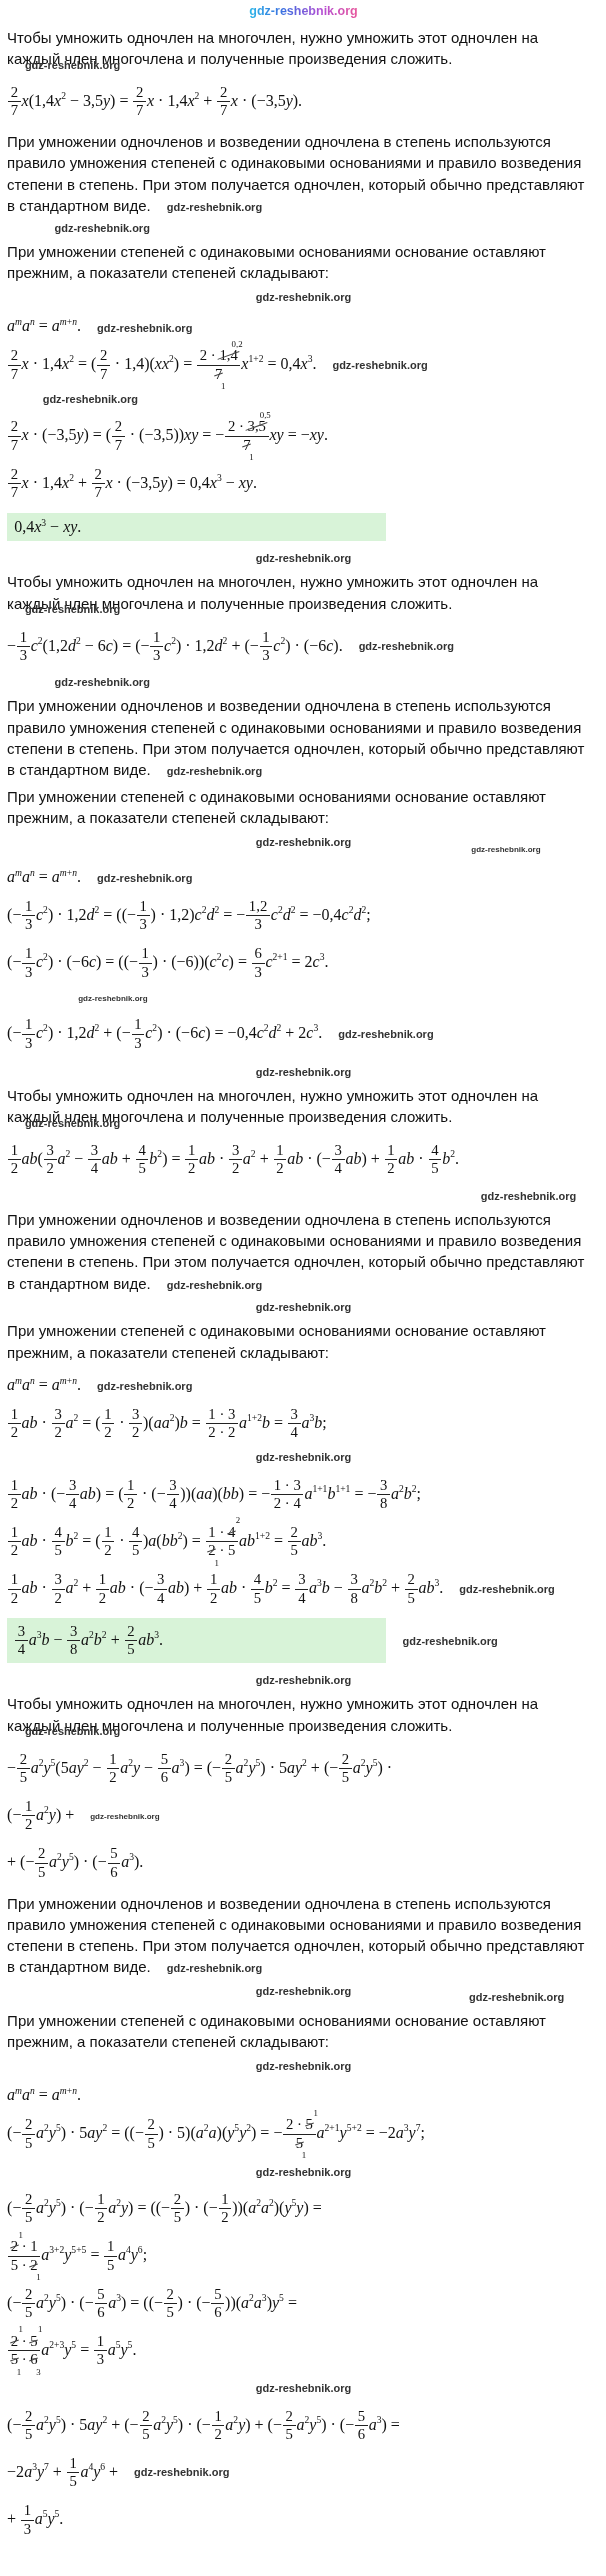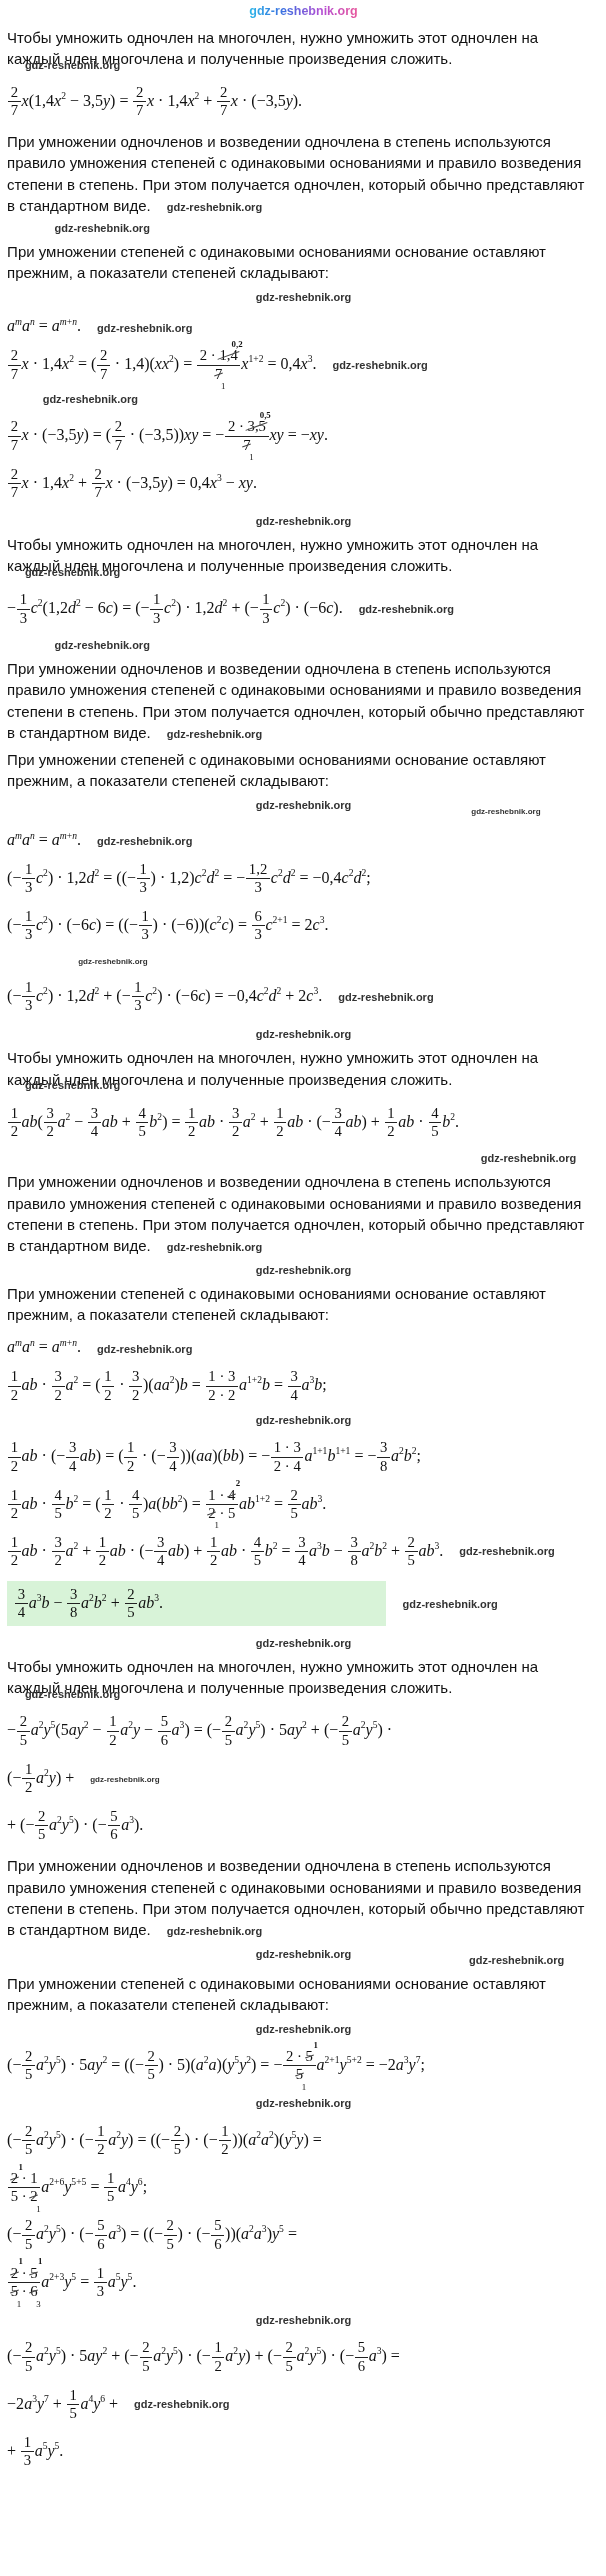--- a/index.html
+++ b/index.html
@@ -10,21 +10,21 @@
          -webkit-background-clip:text;background-clip:text;color:transparent;cursor:pointer;}
   .text{font-size:15px;line-height:1.42;max-width:578px;margin:5.4px 0;}
   .math{font-family:"Liberation Serif","DejaVu Serif",serif;font-size:16px;margin:11.6px 0;}
   .math i{font-style:italic;}
   .math sup{font-size:0.6em;}
   .frac{display:inline-block;text-align:center;vertical-align:middle;font-size:0.92em;line-height:1.18;margin:0 0.9px;}
   .fn{display:block;border-bottom:0.9px solid #222;padding:0 2.7px;}
   .fd{display:block;padding:0 2.7px;}
   .slash{position:relative;display:inline-block;}
   .slash::after{content:"";position:absolute;left:-12%;width:124%;top:46%;border-top:1.2px solid #444;transform:rotate(-20deg);}
-  .note-above{position:absolute;top:-0.85em;right:-0.55em;font-size:0.6em;line-height:1;font-weight:bold;}
+  .note-above{position:absolute;top:-0.85em;right:-0.55em;font-size:0.6em;line-height:1;}
   .note-below{position:absolute;bottom:-0.9em;right:-0.35em;font-size:0.6em;line-height:1;}
   .wm{font-weight:bold;font-size:11px;color:#333;font-family:"Liberation Sans",sans-serif;white-space:nowrap;font-style:normal;}
   .wm-s{font-size:8px;}
   .wm-row{line-height:1.1;position:relative;z-index:2;margin:1.8px 0;}
   .wm-inline{margin-left:16px;}
   .hl-row{display:flex;align-items:center;margin:9px 0;}
   .hl{background:#d8f3d8;width:64%;padding:4.5px 7.1px;box-sizing:border-box;margin:0;}
 </style>
 </head>
 <body>
@@ -39,20 +39,23 @@
       <div class="math"><span class="frac"><span class="fn">2</span><span class="fd">7</span></span><i>x</i>(1,4<i>x</i><sup>2</sup> − 3,5<i>y</i>) = <span class="frac"><span class="fn">2</span><span class="fd">7</span></span><i>x</i> · 1,4<i>x</i><sup>2</sup> + <span class="frac"><span class="fn">2</span><span class="fd">7</span></span><i>x</i> · (−3,5<i>y</i>).</div>
       <div class="text">При умножении одночленов и возведении одночлена в степень используются правило умножения степеней с одинаковыми основаниями и правило возведения степени в степень. При этом получается одночлен, который обычно представляют в стандартном виде.<span class="wm wm-inline">gdz-reshebnik.org</span></div>
       <div class="wm-row" style="text-align: left; margin-top: -1.8px; padding-left: 8%;"><span class="wm">gdz-reshebnik.org</span></div>
       <div class="text">При умножении степеней с одинаковыми основаниями основание оставляют прежним, а показатели степеней складывают:</div>
       <div class="wm-row" style="text-align: center;"><span class="wm">gdz-reshebnik.org</span></div>
       <div class="math"><i>a</i><sup><i>m</i></sup><i>a</i><sup><i>n</i></sup> = <i>a</i><sup><i>m</i>+<i>n</i></sup>.<span class="wm wm-inline">gdz-reshebnik.org</span></div>
       <div class="math"><span class="frac"><span class="fn">2</span><span class="fd">7</span></span><i>x</i> · 1,4<i>x</i><sup>2</sup> = (<span class="frac"><span class="fn">2</span><span class="fd">7</span></span> · 1,4)(<i>xx</i><sup>2</sup>) = <span class="frac"><span class="fn">2 · <span class="slash"><span class="note-above">0,2</span>1,4</span></span><span class="fd"><span class="slash"><span class="note-below">1</span>7</span></span></span><i>x</i><sup>1+2</sup> = 0,4<i>x</i><sup>3</sup>.<span class="wm wm-inline">gdz-reshebnik.org</span></div>
       <div class="wm-row" style="text-align: left; margin-top: -3.6px; padding-left: 6%;"><span class="wm">gdz-reshebnik.org</span></div>
       <div class="math"><span class="frac"><span class="fn">2</span><span class="fd">7</span></span><i>x</i> · (−3,5<i>y</i>) = (<span class="frac"><span class="fn">2</span><span class="fd">7</span></span> · (−3,5))<i>xy</i> = −<span class="frac"><span class="fn">2 · <span class="slash"><span class="note-above">0,5</span>3,5</span></span><span class="fd"><span class="slash"><span class="note-below">1</span>7</span></span></span><i>xy</i> = −<i>xy</i>.</div>
       <div class="math"><span class="frac"><span class="fn">2</span><span class="fd">7</span></span><i>x</i> · 1,4<i>x</i><sup>2</sup> + <span class="frac"><span class="fn">2</span><span class="fd">7</span></span><i>x</i> · (−3,5<i>y</i>) = 0,4<i>x</i><sup>3</sup> − <i>xy</i>.</div>
+      <div class="hl-row">
+        <div class="hl math">0,4<i>x</i><sup>3</sup> − <i>xy</i>.</div>
+      </div>
       <div class="wm-row" style="text-align: center;"><span class="wm">gdz-reshebnik.org</span></div>
       <div class="text">Чтобы умножить одночлен на многочлен, нужно умножить этот одночлен на каждый член многочлена и полученные произведения сложить.</div>
       <div class="wm-row" style="text-align: left; margin-top: -18px; padding-left: 3%;"><span class="wm">gdz-reshebnik.org</span></div>
       <div class="math">−<span class="frac"><span class="fn">1</span><span class="fd">3</span></span><i>c</i><sup>2</sup>(1,2<i>d</i><sup>2</sup> − 6<i>c</i>) = (−<span class="frac"><span class="fn">1</span><span class="fd">3</span></span><i>c</i><sup>2</sup>) · 1,2<i>d</i><sup>2</sup> + (−<span class="frac"><span class="fn">1</span><span class="fd">3</span></span><i>c</i><sup>2</sup>) · (−6<i>c</i>).<span class="wm wm-inline">gdz-reshebnik.org</span></div>
       <div class="wm-row" style="text-align: left; margin-top: -1.8px; padding-left: 8%;"><span class="wm">gdz-reshebnik.org</span></div>
       <div class="text">При умножении одночленов и возведении одночлена в степень используются правило умножения степеней с одинаковыми основаниями и правило возведения степени в степень. При этом получается одночлен, который обычно представляют в стандартном виде.<span class="wm wm-inline">gdz-reshebnik.org</span></div>
       <div class="text">При умножении степеней с одинаковыми основаниями основание оставляют прежним, а показатели степеней складывают:</div>
       <div class="wm-row" style="text-align: center;"><span class="wm">gdz-reshebnik.org</span></div>
       <div class="wm-row" style="text-align: right; margin-top: -11.6px; padding-right: 10%;"><span class="wm wm-s">gdz-reshebnik.org</span></div>
       <div class="math"><i>a</i><sup><i>m</i></sup><i>a</i><sup><i>n</i></sup> = <i>a</i><sup><i>m</i>+<i>n</i></sup>.<span class="wm wm-inline">gdz-reshebnik.org</span></div>
@@ -82,24 +85,25 @@
       <div class="text">Чтобы умножить одночлен на многочлен, нужно умножить этот одночлен на каждый член многочлена и полученные произведения сложить.</div>
       <div class="wm-row" style="text-align: left; margin-top: -18px; padding-left: 3%;"><span class="wm">gdz-reshebnik.org</span></div>
       <div class="math">−<span class="frac"><span class="fn">2</span><span class="fd">5</span></span><i>a</i><sup>2</sup><i>y</i><sup>5</sup>(5<i>ay</i><sup>2</sup> − <span class="frac"><span class="fn">1</span><span class="fd">2</span></span><i>a</i><sup>2</sup><i>y</i> − <span class="frac"><span class="fn">5</span><span class="fd">6</span></span><i>a</i><sup>3</sup>) = (−<span class="frac"><span class="fn">2</span><span class="fd">5</span></span><i>a</i><sup>2</sup><i>y</i><sup>5</sup>) · 5<i>ay</i><sup>2</sup> + (−<span class="frac"><span class="fn">2</span><span class="fd">5</span></span><i>a</i><sup>2</sup><i>y</i><sup>5</sup>) ·</div>
       <div class="math">(−<span class="frac"><span class="fn">1</span><span class="fd">2</span></span><i>a</i><sup>2</sup><i>y</i>) +<span class="wm wm-s wm-inline">gdz-reshebnik.org</span></div>
       <div class="math">+ (−<span class="frac"><span class="fn">2</span><span class="fd">5</span></span><i>a</i><sup>2</sup><i>y</i><sup>5</sup>) · (−<span class="frac"><span class="fn">5</span><span class="fd">6</span></span><i>a</i><sup>3</sup>).</div>
       <div class="text">При умножении одночленов и возведении одночлена в степень используются правило умножения степеней с одинаковыми основаниями и правило возведения степени в степень. При этом получается одночлен, который обычно представляют в стандартном виде.<span class="wm wm-inline">gdz-reshebnik.org</span></div>
       <div class="wm-row" style="text-align: center;"><span class="wm">gdz-reshebnik.org</span></div>
       <div class="wm-row" style="text-align: right; margin-top: -11.6px; padding-right: 6%;"><span class="wm">gdz-reshebnik.org</span></div>
       <div class="text">При умножении степеней с одинаковыми основаниями основание оставляют прежним, а показатели степеней складывают:</div>
       <div class="wm-row" style="text-align: center;"><span class="wm">gdz-reshebnik.org</span></div>
+      <div class="math"><i>a</i><sup><i>m</i></sup><i>a</i><sup><i>n</i></sup> = <i>a</i><sup><i>m</i>+<i>n</i></sup>.</div>
       <div class="math">(−<span class="frac"><span class="fn">2</span><span class="fd">5</span></span><i>a</i><sup>2</sup><i>y</i><sup>5</sup>) · 5<i>ay</i><sup>2</sup> = ((−<span class="frac"><span class="fn">2</span><span class="fd">5</span></span>) · 5)(<i>a</i><sup>2</sup><i>a</i>)(<i>y</i><sup>5</sup><i>y</i><sup>2</sup>) = −<span class="frac"><span class="fn">2 · <span class="slash"><span class="note-above">1</span>5</span></span><span class="fd"><span class="slash"><span class="note-below">1</span>5</span></span></span><i>a</i><sup>2+1</sup><i>y</i><sup>5+2</sup> = −2<i>a</i><sup>3</sup><i>y</i><sup>7</sup>;</div>
       <div class="wm-row" style="text-align: center;"><span class="wm">gdz-reshebnik.org</span></div>
       <div class="math">(−<span class="frac"><span class="fn">2</span><span class="fd">5</span></span><i>a</i><sup>2</sup><i>y</i><sup>5</sup>) · (−<span class="frac"><span class="fn">1</span><span class="fd">2</span></span><i>a</i><sup>2</sup><i>y</i>) = ((−<span class="frac"><span class="fn">2</span><span class="fd">5</span></span>) · (−<span class="frac"><span class="fn">1</span><span class="fd">2</span></span>))(<i>a</i><sup>2</sup><i>a</i><sup>2</sup>)(<i>y</i><sup>5</sup><i>y</i>) =</div>
-      <div class="math"><span class="frac"><span class="fn"><span class="slash"><span class="note-above">1</span>2</span> · 1</span><span class="fd">5 · <span class="slash"><span class="note-below">1</span>2</span></span></span><i>a</i><sup>2+6</sup><i>y</i><sup>5+5</sup> = <span class="frac"><span class="fn">1</span><span class="fd">5</span></span><i>a</i><sup>4</sup><i>y</i><sup>6</sup>;</div>
+      <div class="math"><span class="frac"><span class="fn"><span class="slash"><span class="note-above">1</span>2</span> · 1</span><span class="fd">5 · <span class="slash"><span class="note-below">1</span>2</span></span></span><i>a</i><sup>3+2</sup><i>y</i><sup>5+5</sup> = <span class="frac"><span class="fn">1</span><span class="fd">5</span></span><i>a</i><sup>4</sup><i>y</i><sup>6</sup>;</div>
       <div class="math">(−<span class="frac"><span class="fn">2</span><span class="fd">5</span></span><i>a</i><sup>2</sup><i>y</i><sup>5</sup>) · (−<span class="frac"><span class="fn">5</span><span class="fd">6</span></span><i>a</i><sup>3</sup>) = ((−<span class="frac"><span class="fn">2</span><span class="fd">5</span></span>) · (−<span class="frac"><span class="fn">5</span><span class="fd">6</span></span>))(<i>a</i><sup>2</sup><i>a</i><sup>3</sup>)<i>y</i><sup>5</sup> =</div>
       <div class="math"><span class="frac"><span class="fn"><span class="slash"><span class="note-above">1</span>2</span> · <span class="slash"><span class="note-above">1</span>5</span></span><span class="fd"><span class="slash"><span class="note-below">1</span>5</span> · <span class="slash"><span class="note-below">3</span>6</span></span></span><i>a</i><sup>2+3</sup><i>y</i><sup>5</sup> = <span class="frac"><span class="fn">1</span><span class="fd">3</span></span><i>a</i><sup>5</sup><i>y</i><sup>5</sup>.</div>
       <div class="wm-row" style="text-align: center;"><span class="wm">gdz-reshebnik.org</span></div>
       <div class="math">(−<span class="frac"><span class="fn">2</span><span class="fd">5</span></span><i>a</i><sup>2</sup><i>y</i><sup>5</sup>) · 5<i>ay</i><sup>2</sup> + (−<span class="frac"><span class="fn">2</span><span class="fd">5</span></span><i>a</i><sup>2</sup><i>y</i><sup>5</sup>) · (−<span class="frac"><span class="fn">1</span><span class="fd">2</span></span><i>a</i><sup>2</sup><i>y</i>) + (−<span class="frac"><span class="fn">2</span><span class="fd">5</span></span><i>a</i><sup>2</sup><i>y</i><sup>5</sup>) · (−<span class="frac"><span class="fn">5</span><span class="fd">6</span></span><i>a</i><sup>3</sup>) =</div>
       <div class="math">−2<i>a</i><sup>3</sup><i>y</i><sup>7</sup> + <span class="frac"><span class="fn">1</span><span class="fd">5</span></span><i>a</i><sup>4</sup><i>y</i><sup>6</sup> +<span class="wm wm-inline">gdz-reshebnik.org</span></div>
       <div class="math">+ <span class="frac"><span class="fn">1</span><span class="fd">3</span></span><i>a</i><sup>5</sup><i>y</i><sup>5</sup>.</div>
     </div>
 </div>
 
 

